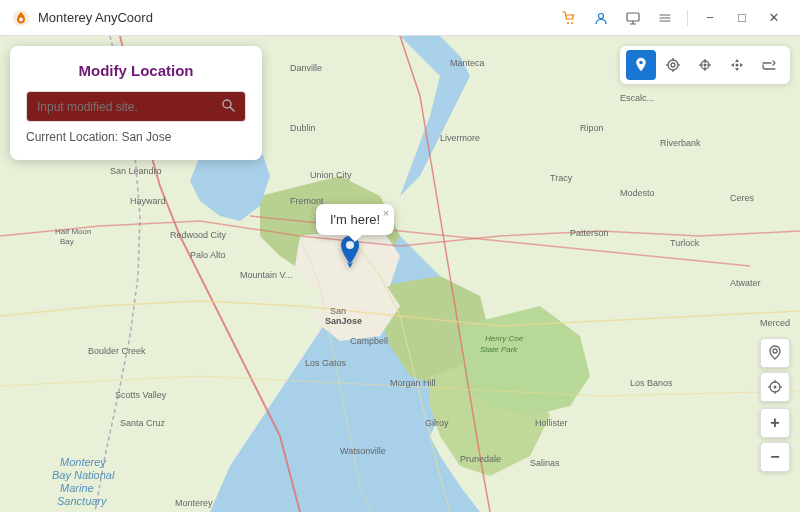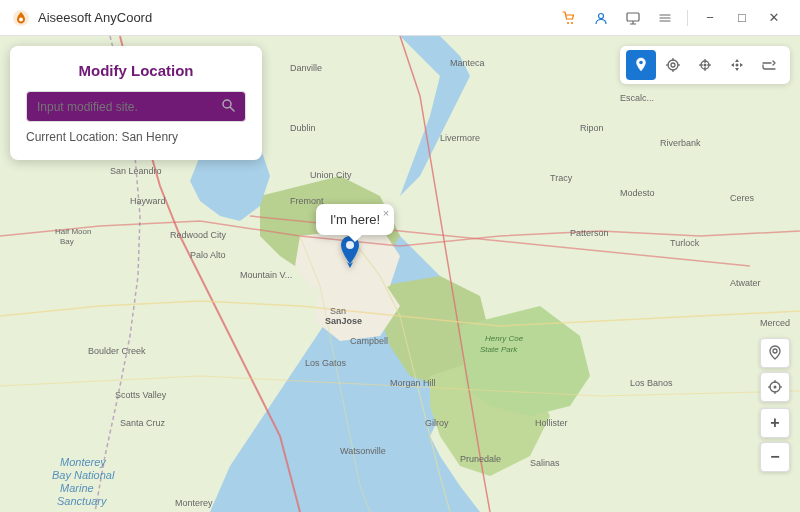--- a/index.html
+++ b/index.html
@@ -80,21 +80,21 @@
       color: #701a75;
       text-align: center;
       margin-bottom: 12px;
     }
     .search-box {
       display: flex;
       align-items: center;
       border: 1px solid #ddd;
       border-radius: 4px;
       padding: 6px 10px;
-      background: #701a75;
+      background: #7f1d1d;
       margin-bottom: 8px;
     }
     .search-input {
       border: none;
       background: transparent;
       font-size: 12px;
       color: #999;
       flex: 1;
       outline: none;
     }
@@ -235,21 +235,21 @@
   </style>
 </head>
 <body>
 
 <div class="titlebar">
   <svg class="titlebar-logo" viewBox="0 0 18 18" fill="none">
     <circle cx="9" cy="9" r="8" fill="#e07000" opacity="0.15"></circle>
     <path d="M9 3 C9 3 5 7 5 10.5 C5 12.8 6.8 14.5 9 14.5 C11.2 14.5 13 12.8 13 10.5 C13 7 9 3 9 3Z" fill="#e07000"></path>
     <circle cx="9" cy="10.5" r="2" fill="white"></circle>
   </svg>
-  <span class="titlebar-title">Aiseesoft AnyCoord</span>
+  <span class="titlebar-title">Monterey AnyCoord</span>
   <div class="titlebar-controls">
 
     <div class="titlebar-icon-btn orange">
       <svg width="14" height="14" viewBox="0 0 14 14" fill="none">
         <path d="M1 1h2l1.5 7h6l1-4H4" stroke="#f57c00" stroke-width="1.2" fill="none" stroke-linecap="round"></path>
         <circle cx="6" cy="12" r="1" fill="#f57c00"></circle>
         <circle cx="10" cy="12" r="1" fill="#f57c00"></circle>
       </svg>
     </div>
 
@@ -372,21 +372,21 @@
     <div class="modify-panel-title">Modify Location</div>
     <div class="search-box">
       <input class="search-input" type="text" placeholder="Input modified site." style="">
       <span class="search-icon-btn">
         <svg width="14" height="14" viewBox="0 0 14 14" fill="none">
           <circle cx="6" cy="6" r="4" stroke="#aaa" stroke-width="1.5"></circle>
           <path d="M9 9 L13 13" stroke="#aaa" stroke-width="1.5" stroke-linecap="round"></path>
         </svg>
       </span>
     </div>
-    <div class="current-location">Current Location: San Henry</div>
+    <div class="current-location">Current Location: San Jose</div>
   </div>
 
   <div class="map-toolbar">
     <div class="map-tool-btn active">
       <svg width="16" height="16" viewBox="0 0 16 16" fill="none">
         <path d="M8 1C5.5 1 3.5 3 3.5 5.5C3.5 8.5 8 14 8 14C8 14 12.5 8.5 12.5 5.5C12.5 3 10.5 1 8 1Z" fill="white" stroke="white" stroke-width="0.5"></path>
         <circle cx="8" cy="5.5" r="1.8" fill="#1976d2"></circle>
       </svg>
     </div>
     <div class="map-tool-btn">

